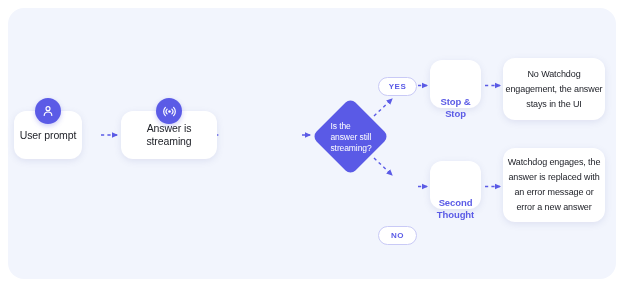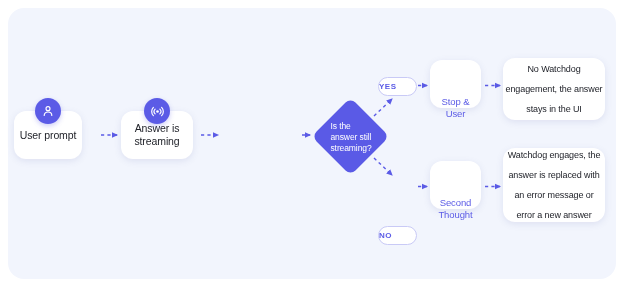--- a/index.html
+++ b/index.html
@@ -52,21 +52,21 @@
     letter-spacing: -0.1px;
   }
   .node .lbl .accent {
     color: #5b5be6;
     font-weight: 700;
     display: block;
   }
 
   
   #node-user-prompt   { left: 14px;  top: 111px; width: 68px;  height: 48px; }
-  #node-answer-stream { left: 121px; top: 111px; width: 72px;  height: 48px; }
+  #node-answer-stream { left: 121px; top: 111px; width: 96px;  height: 48px; }
   #node-user-clicks   { left: 222px; top: 111px; width: 76px;  height: 48px; }
 
   .badge {
     position: absolute;
     top: -13px;
     left: 50%;
     transform: translateX(-50%);
     width: 26px;
     height: 26px;
     border-radius: 50%;
@@ -110,47 +110,48 @@
   }
 
   
   .pill {
     position: absolute;
     background: #ffffff;
     border: 1px solid #c9caf6;
     border-radius: 999px;
     display: flex;
     align-items: center;
+    justify-content: center;
     color: #5b5be6;
     font-size: 8px;
     font-weight: 700;
     letter-spacing: 0.5px;
   }
   #pill-yes { left: 378px; top: 77px;  width: 37px; height: 17px; }
   #pill-no  { left: 378px; top: 178px; width: 37px; height: 17px; margin-top: 48px; }
 
   
   #node-stop-roll      { left: 430px; top: 60px;  width: 51px; height: 48px; }
   #node-second-thought { left: 430px; top: 161px; width: 51px; height: 48px; }
   #node-stop-roll .lbl,
   #node-second-thought .lbl {
     color: #5b5be6;
-    font-weight: 400;
+    font-weight: 700;
     font-size: 9.5px;
     line-height: 12px;
     margin-top: 48px;
   }
 
   
   #node-outcome-yes { left: 503px; top: 58px;  width: 102px; height: 62px; }
   #node-outcome-no  { left: 503px; top: 148px; width: 102px; height: 74px; }
   #node-outcome-yes .lbl,
   #node-outcome-no  .lbl {
     font-size: 9px;
-    line-height: 20px;
+    line-height: 15px;
     color: #22242b;
     padding: 0 2px;
   }
 </style>
 </head>
 <body>
 
 <div id="stage">
 
   <div id="canvas"></div>
@@ -223,21 +224,21 @@
     <span>YES</span>
   </div>
 
   <div class="pill" id="pill-no">
     <span>NO</span>
   </div>
 
   <div class="node" id="node-stop-roll">
     <div class="lbl">
       <span>Stop &amp;</span><br>
-      <span>User</span>
+      <span>Stop</span>
     </div>
   </div>
 
   <div class="node" id="node-second-thought">
     <div class="lbl">
       <span>Second</span><br>
       <span>Thought</span>
     </div>
   </div>
 

